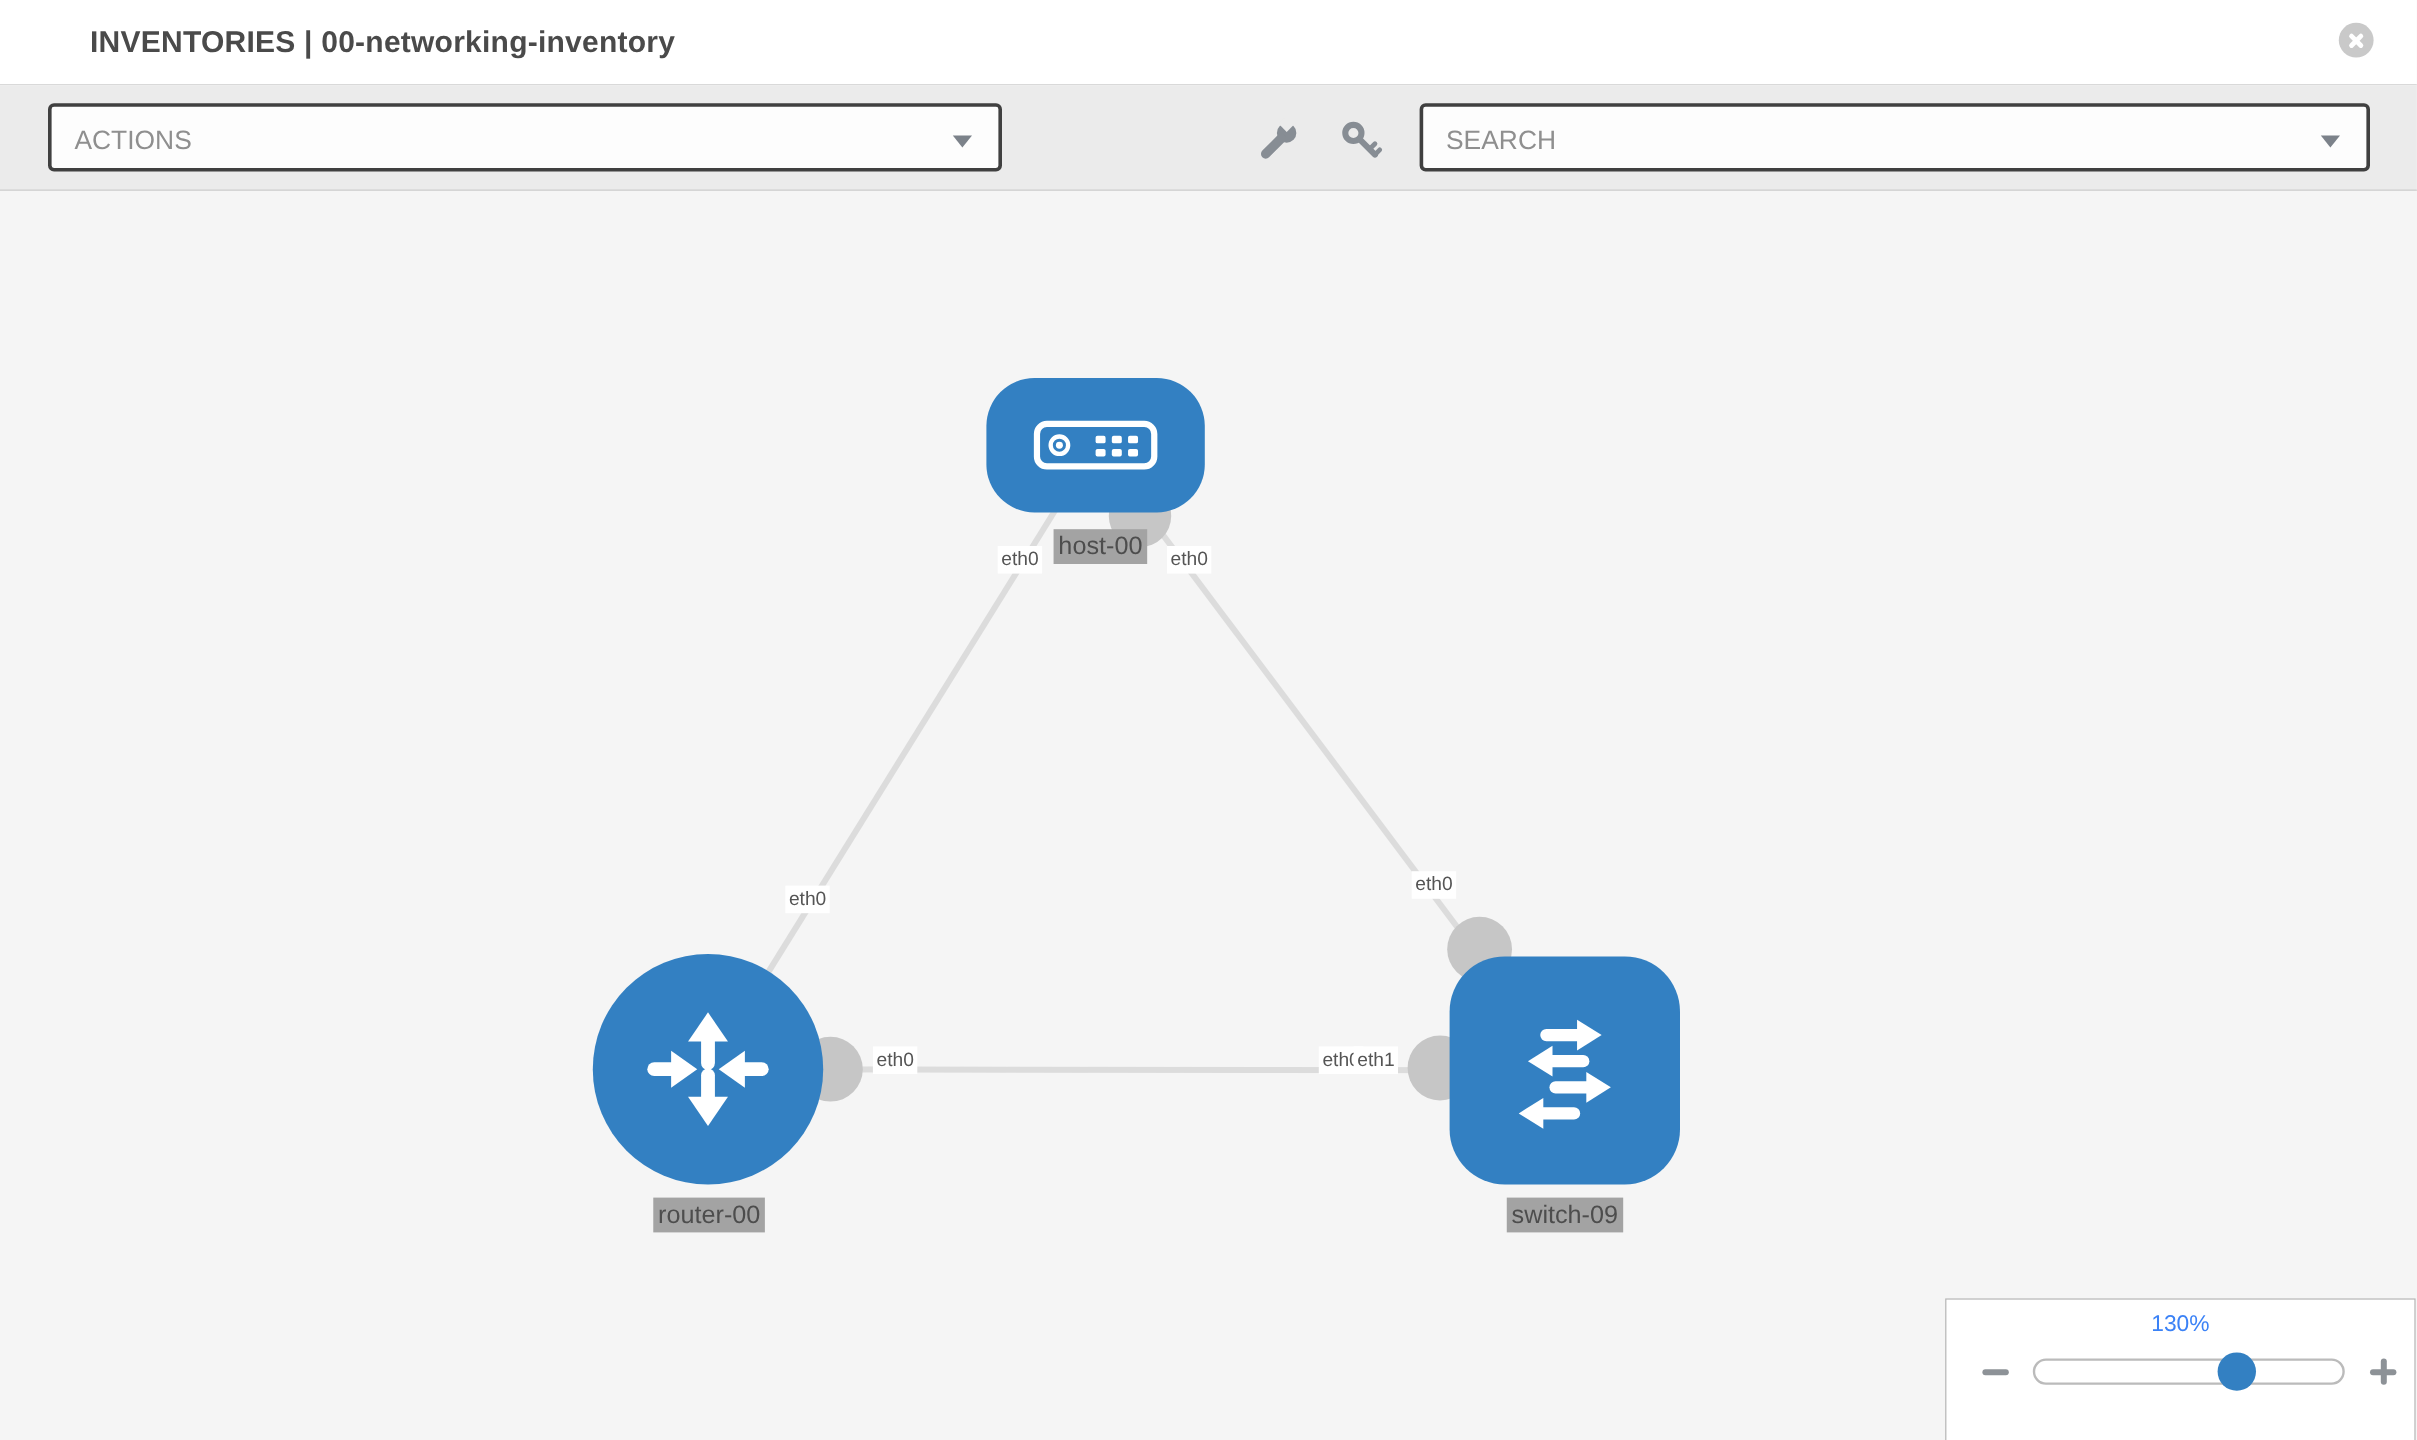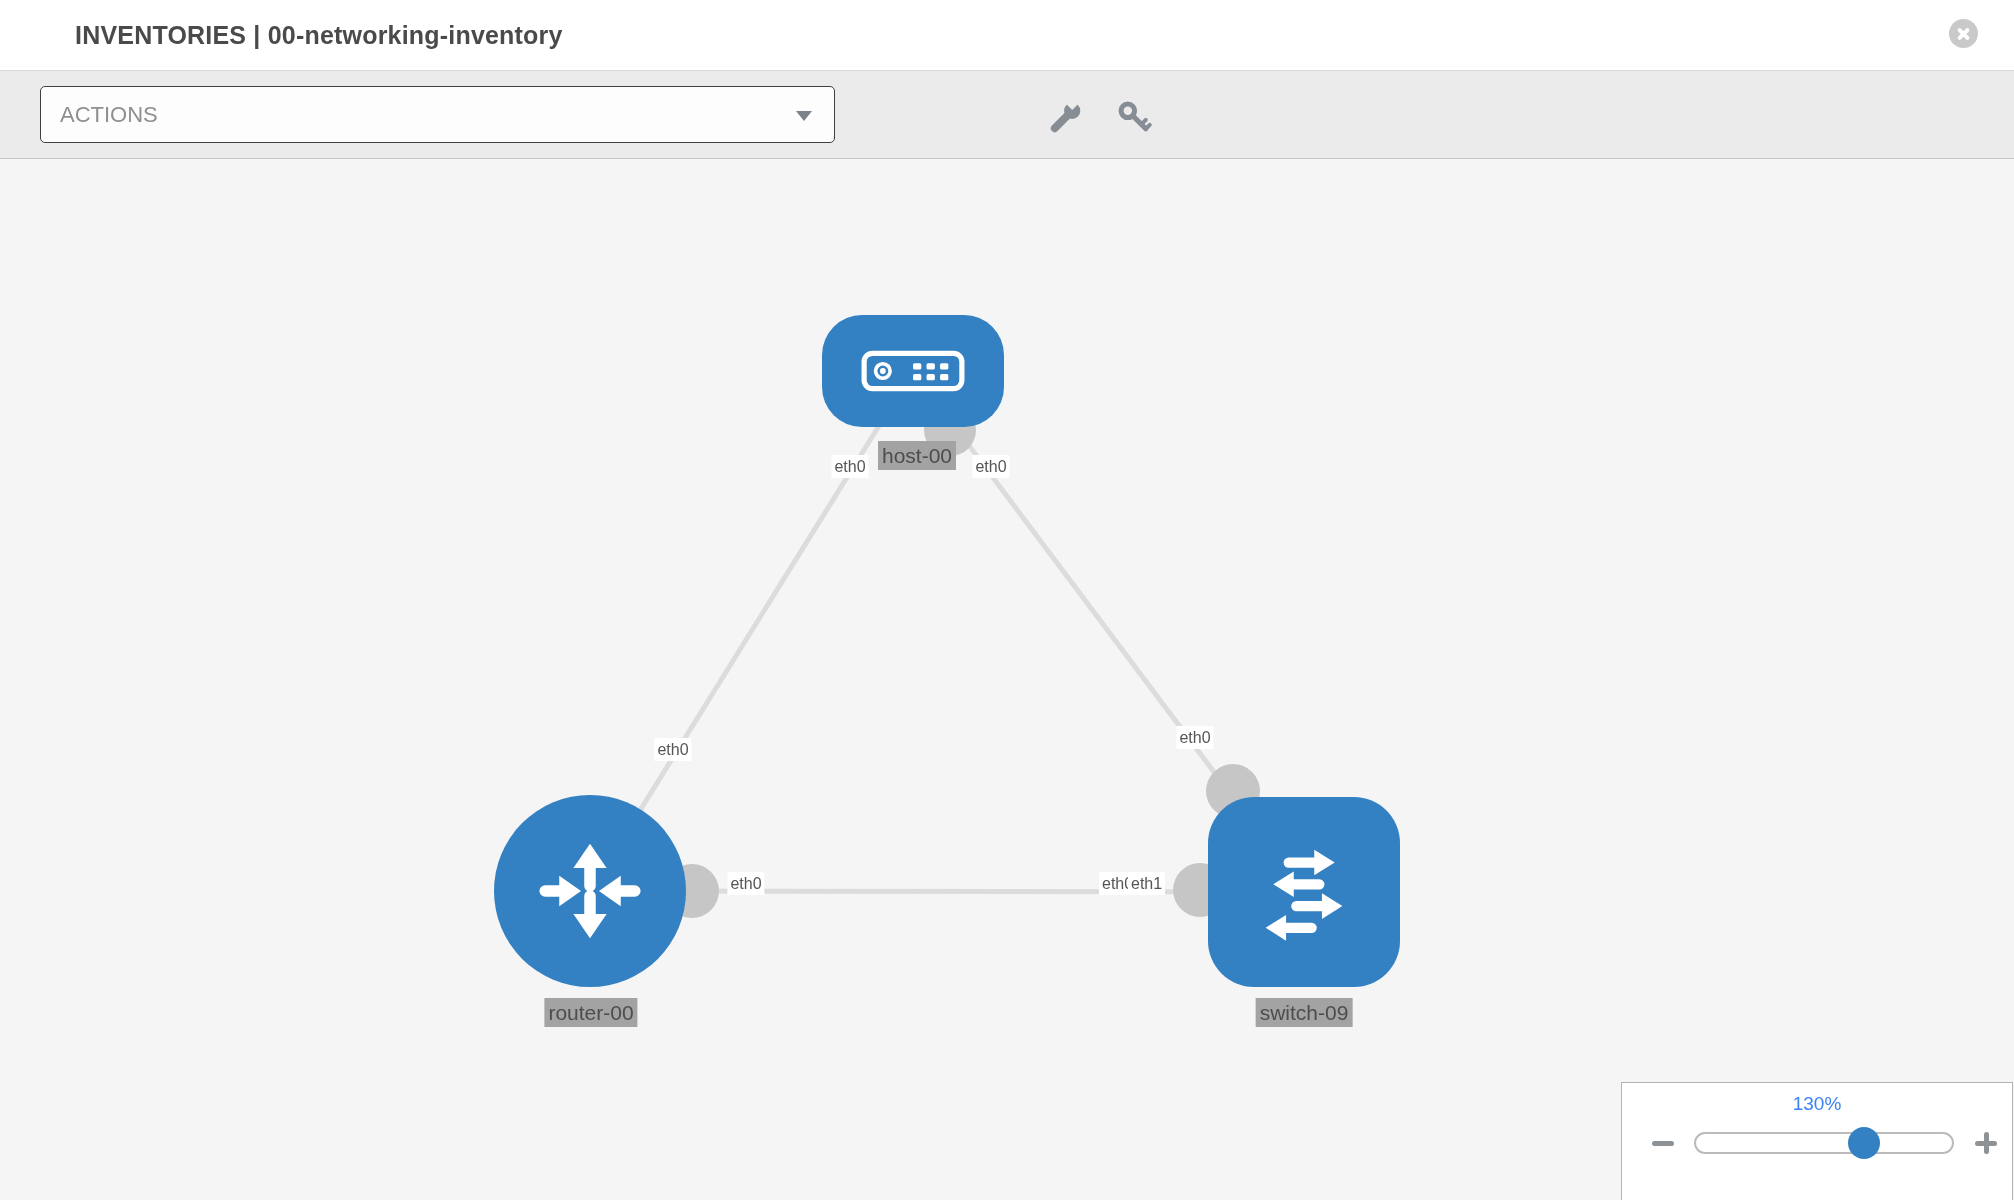--- a/index.html
+++ b/index.html
@@ -12,21 +12,21 @@
   
   .header{position:absolute;left:0;top:0;width:2014px;height:70px;background:#ffffff;border-bottom:1px solid #d9d9d9;}
   .page-title{position:absolute;left:40px;top:0;height:70px;line-height:70px;font-size:25px;font-weight:700;color:#4a4a4a;letter-spacing:.2px;margin-left:35px;}
   .close-btn{position:absolute;left:1949px;top:19px;width:29px;height:29px;border-radius:50%;background:#c9c9c9;cursor:pointer;}
   .close-btn .bar{position:absolute;left:7px;top:12.5px;width:15px;height:4px;border-radius:2px;background:#ffffff;}
   .close-btn .bar.b1{transform:rotate(45deg);}
   .close-btn .bar.b2{transform:rotate(-45deg);}
   
   .toolbar{position:absolute;left:0;top:71px;width:2014px;height:87px;background:#ebebeb;border-bottom:1px solid #c6c6c6;}
   .select-box{
-    position:absolute;top:15px;height:57px;background:#fdfdfd;border:1px solid #404040;border-radius:5px;
+    position:absolute;top:15px;height:57px;background:#fdfdfd;border:3px solid #404040;border-radius:5px;
     box-sizing:border-box;font-size:22px;color:#8f8f8f;line-height:55px;padding-left:19px;cursor:pointer;
   }
   .select-box .caret{
     position:absolute;right:22px;top:24px;width:0;height:0;
     border-left:8px solid transparent;border-right:8px solid transparent;border-top:10px solid #7c828a;
   }
   .actions-box{left:40px;width:795px;}
   .search-box{left:1183px;width:792px;}
   .tool-btn{position:absolute;top:24px;width:44px;height:44px;cursor:pointer;}
   .tool-btn svg{display:block;margin:4px auto 0 auto;}
@@ -87,20 +87,24 @@
 
   <div class="tool-btn key-btn">
     <svg width="36" height="36" viewBox="0 0 32 32">
       <circle cx="10.5" cy="10.5" r="6" fill="none" stroke="#878d94" stroke-width="4.5"></circle>
       <line x1="15" y1="15" x2="26.5" y2="26.5" stroke="#878d94" stroke-width="4.5" stroke-linecap="round"></line>
       <line x1="22.5" y1="22.5" x2="26.5" y2="18.5" stroke="#878d94" stroke-width="3.5" stroke-linecap="round"></line>
       <line x1="26.5" y1="26.5" x2="30" y2="23" stroke="#878d94" stroke-width="3.5" stroke-linecap="round"></line>
     </svg>
   </div>
 
+  <div class="select-box search-box">
+    <span>SEARCH</span>
+    <span class="caret"></span>
+  </div>
 </div>
 
 <div class="canvas">
 
   <svg class="links-svg" width="2014" height="1041">
     <line x1="913" y1="212" x2="590" y2="732" stroke="#dcdcdc" stroke-width="5"></line>
     <line x1="913" y1="212" x2="1304" y2="733" stroke="#dcdcdc" stroke-width="5"></line>
     <line x1="590" y1="732" x2="1304" y2="733" stroke="#dcdcdc" stroke-width="5"></line>
   </svg>
 

